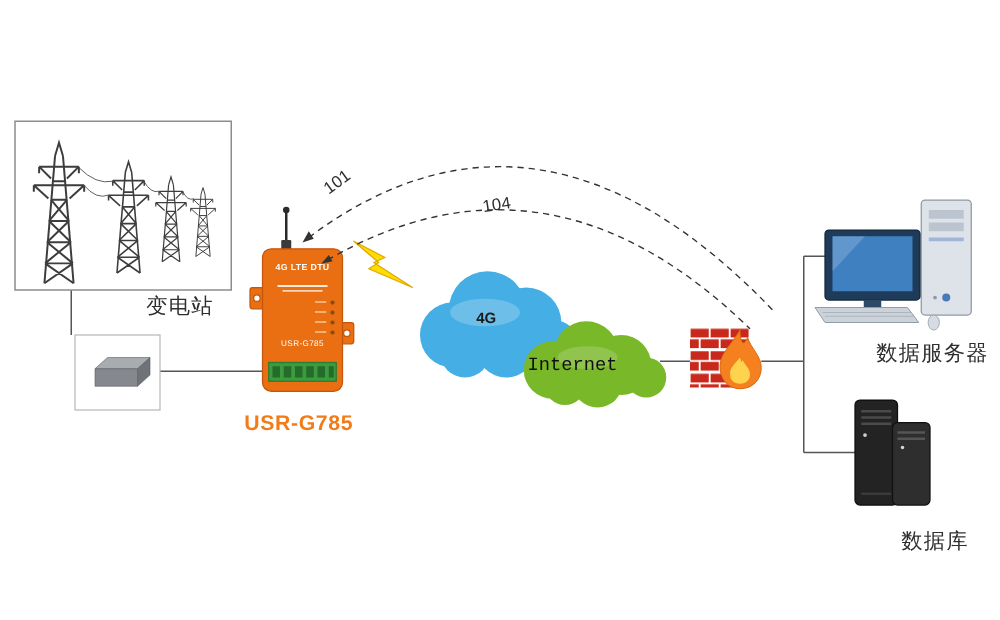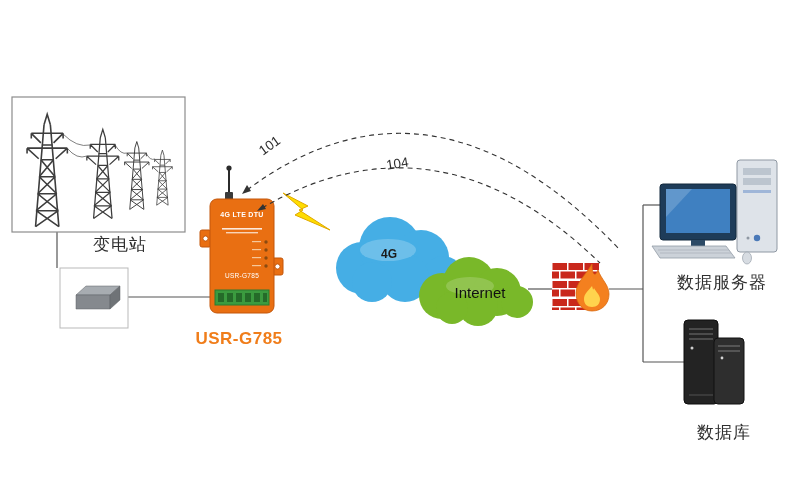--- a/index.html
+++ b/index.html
@@ -3,21 +3,21 @@
 <meta charset="utf-8">
 <style>
   html,body{margin:0;padding:0;background:#fff;}
   .stage{
     position:relative;width:800px;height:496px;background:#fff;overflow:hidden;
     font-family:"Liberation Sans",sans-serif;
   }
   .stage svg{position:absolute;left:0;top:0;}
   .lbl{position:absolute;color:#2f2f2f;text-align:center;white-space:nowrap;
        font-family:"Liberation Sans",sans-serif;}
-  .lbl-cn{font-size:17px;letter-spacing:1px;}
+  .lbl-cn{font-size:17px;letter-spacing:1px;margin-left:24px;}
   .lbl-model{font-size:17px;font-weight:bold;color:#F07D1A;letter-spacing:.5px;}
   .lbl-4g{font-size:12px;font-weight:bold;color:#1b1b1b;}
   .lbl-internet{font-size:15px;color:#101010;}
   .lbl-proto{font-size:13.5px;color:#2e2e2e;transform-origin:0 0;}
   .rot101{transform:rotate(-36deg);}
   .rot104{transform:rotate(-9deg);}
   .dev-title{font-size:7px;font-weight:bold;color:#fff;letter-spacing:.3px;}
   .dev-model{font-size:6.5px;color:#fff;letter-spacing:.3px;}
 </style>
 </head>
@@ -184,21 +184,21 @@
 
 
   <div class="lbl lbl-model" style="left:176px;top:329px;width:126px;">USR-G785</div>
 
   <div class="lbl dev-title" style="left:210px;top:211px;width:64px;">4G LTE DTU</div>
 
   <div class="lbl dev-model" style="left:210px;top:272px;width:64px;">USR-G785</div>
 
   <div class="lbl lbl-4g" style="left:357px;top:247px;width:64px;">4G</div>
 
-  <div class="lbl lbl-internet" style="left:432px;top:284px;width:96px;">Internet</div>
+  <div class="lbl lbl-internet" style="left:410px;top:284px;width:96px;font-family:Liberation Mono, monospace;">Internet</div>
 
   <div class="lbl lbl-cn" style="left:649px;top:271px;width:146px;">数据服务器</div>
 
   <div class="lbl lbl-cn" style="left:651px;top:421px;width:146px;">数据库</div>
 
   <div class="lbl lbl-proto rot101" style="left:256px;top:146px;">101</div>
 
   <div class="lbl lbl-proto rot104" style="left:385px;top:158px;">104</div>
 
 </div>

